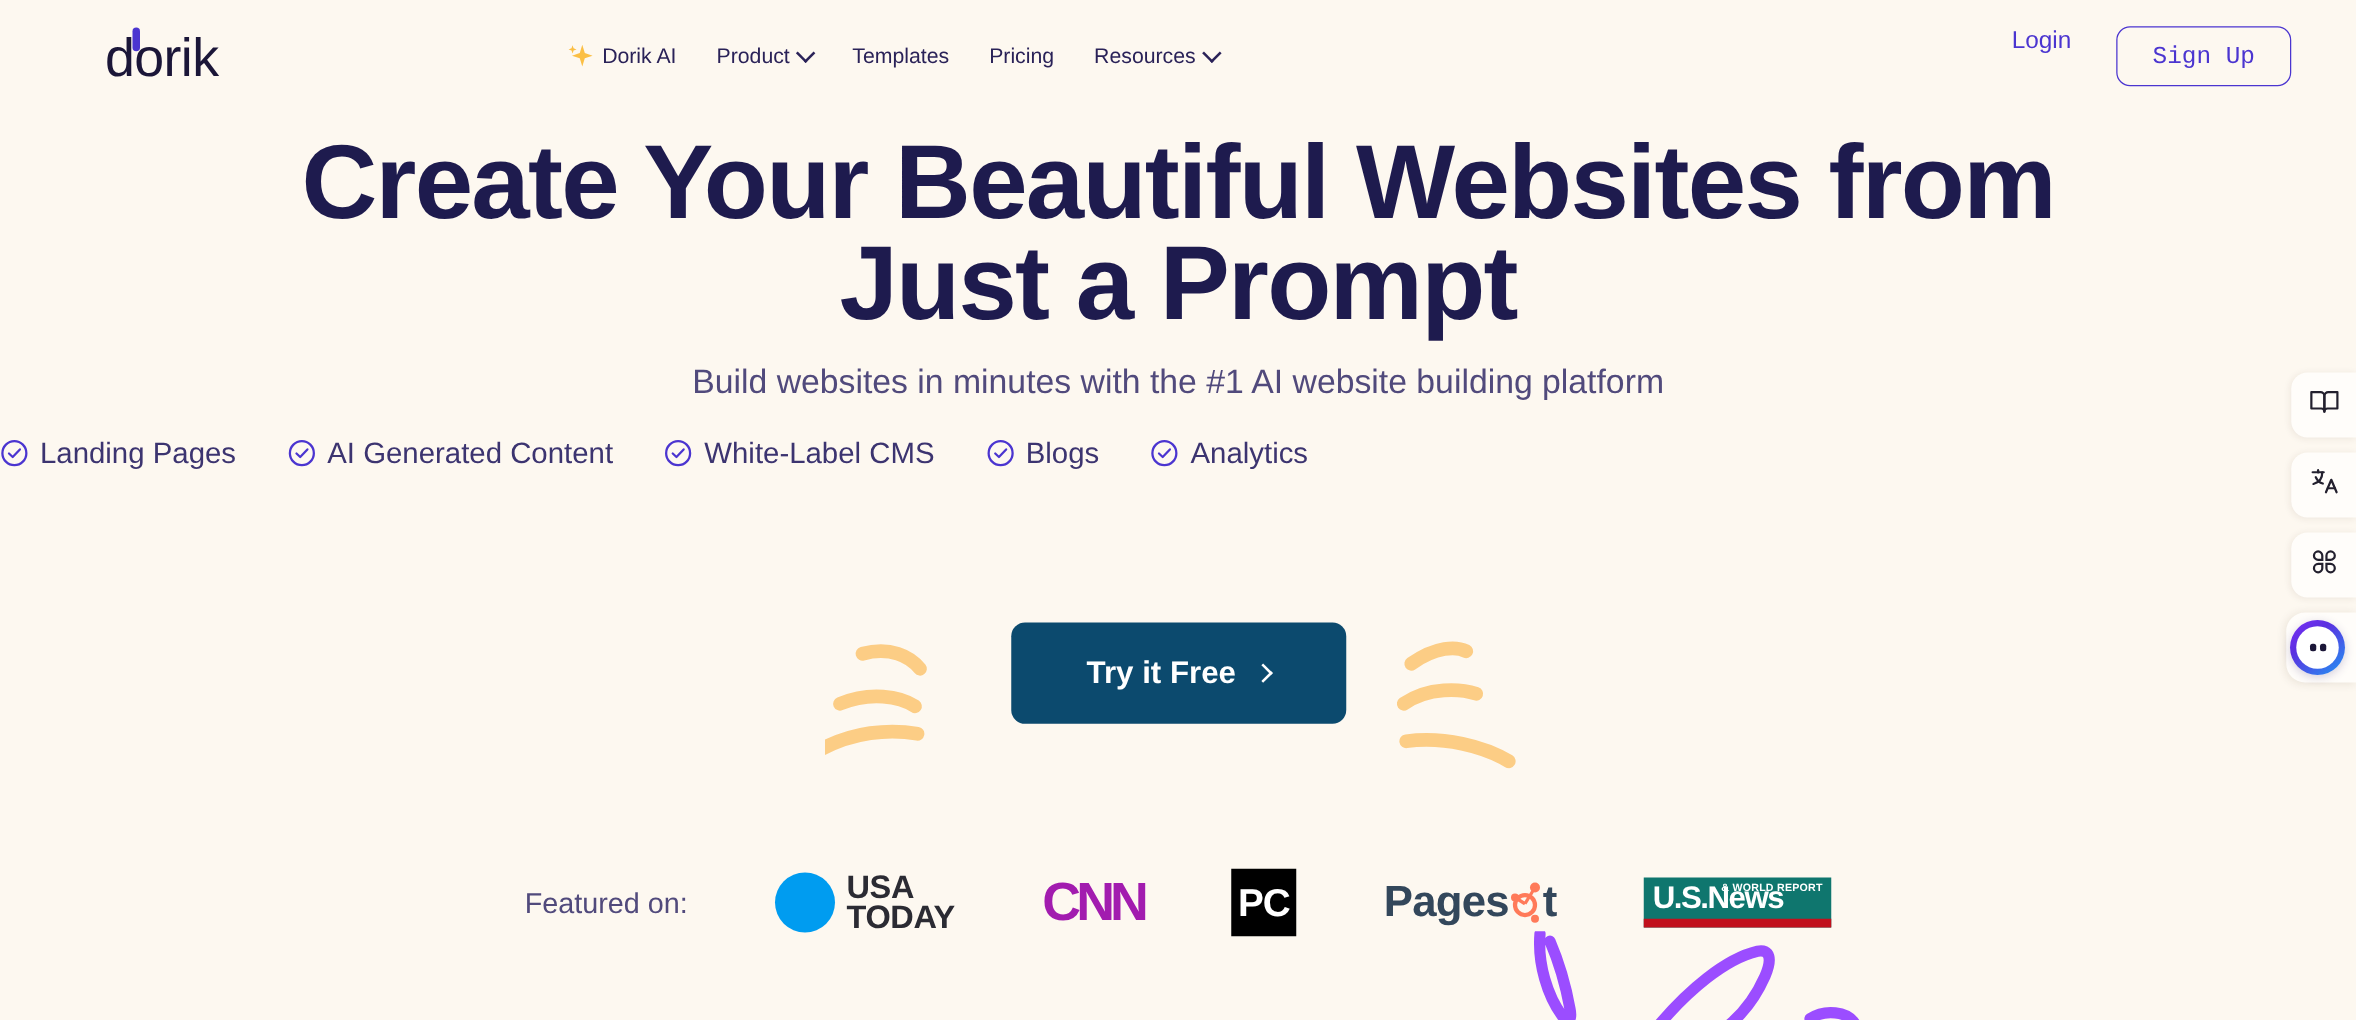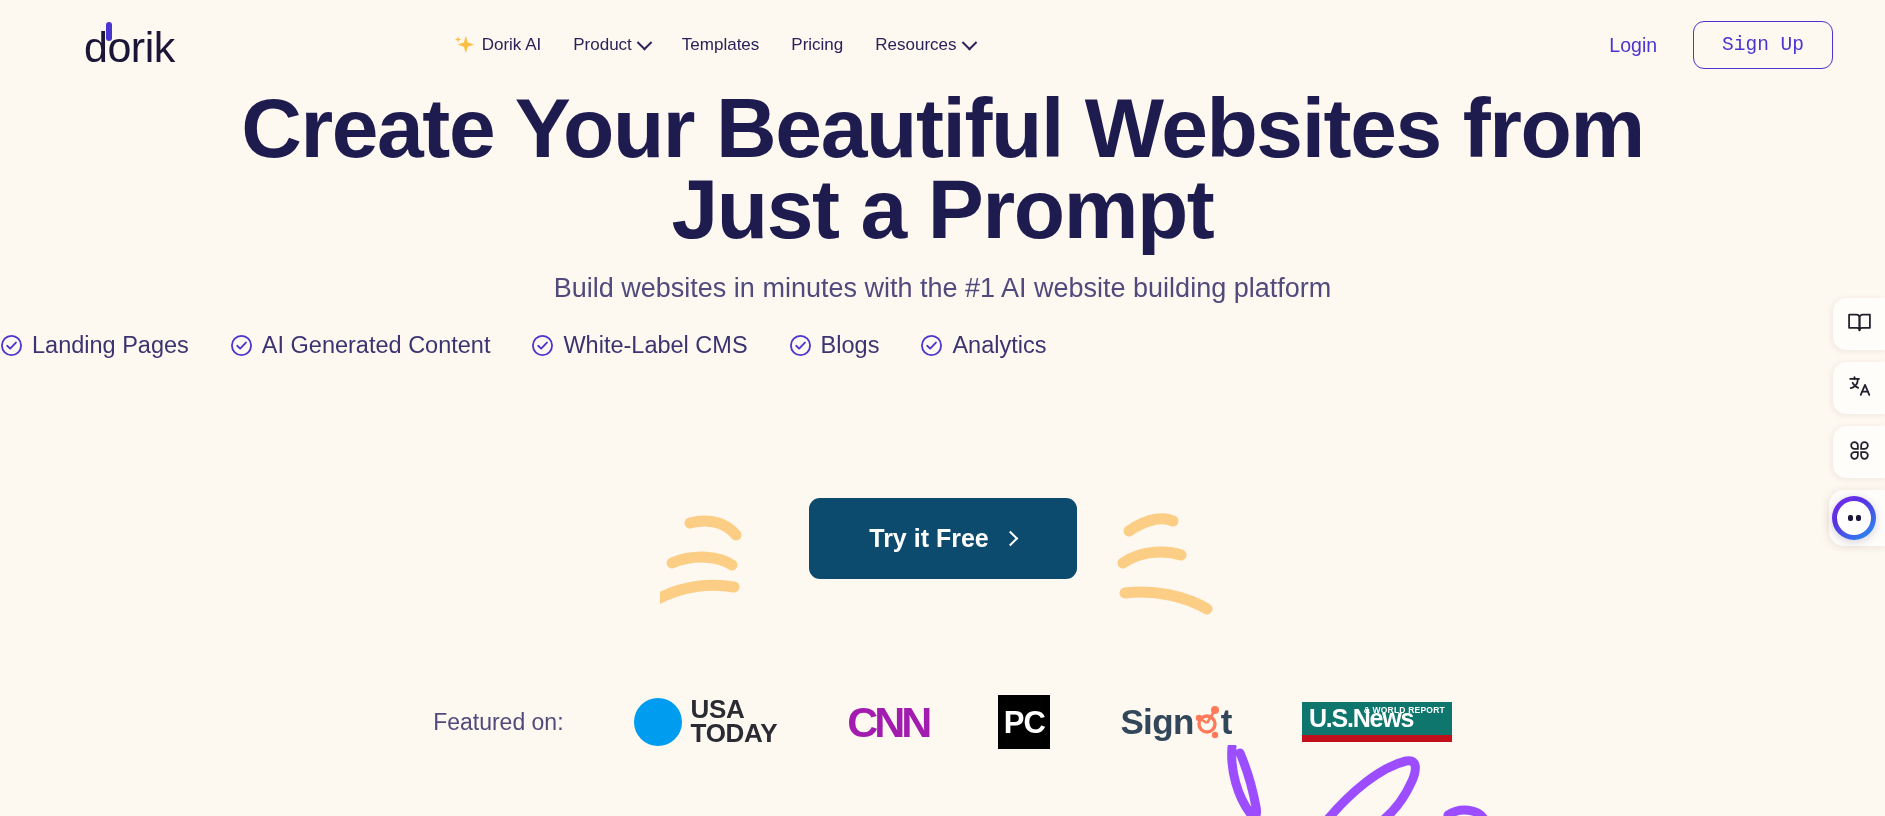--- a/index.html
+++ b/index.html
@@ -68,21 +68,21 @@
     display: inline-block;
     width: 11px; height: 11px;
     border-right: 2.3px solid #2a2258;
     border-bottom: 2.3px solid #2a2258;
     transform: rotate(45deg) translate(-2px,-2px);
   }
 
   .nav-right {
     margin-left: auto;
     display: flex;
-    align-items: center;
+    align-items: flex-start;
     gap: 36px;
   }
   .login-link {
     font-size: 19.5px;
     color: #4b35d0;
     cursor: pointer;
   }
   .signup-btn {
     font-size: 19.5px;
     color: #4b35d0;
@@ -102,20 +102,21 @@
     width: 1885px;
     text-align: center;
   }
   .hero-title {
     font-size: 84px;
     line-height: 0.97;
     font-weight: 800;
     color: #1e1b4e;
     letter-spacing: -1.4px;
     padding: 0 80px;
+    margin-top: 17px;
   }
   .hero-sub {
     margin-top: 22px;
     font-size: 27px;
     color: #514a7c;
     font-weight: 400;
   }
 
   .feature-row {
     margin-top: 28px;
@@ -425,21 +426,21 @@
     </div>
 
     <div class="logo-item gap-l">
       <div class="pcmag">
         <span>PC</span>
       </div>
     </div>
 
     <div class="logo-item gap-l">
       <div class="hubspot">
-        <span class="hs-text">Sign</span>
+        <span class="hs-text">Pages</span>
         <svg width="30" height="34" viewBox="0 0 30 34" style="margin:0 -2px 0 -1px;">
           <circle cx="22" cy="5" r="4" fill="#ff7a59"></circle>
           <circle cx="6" cy="13" r="3.2" fill="#ff7a59"></circle>
           <circle cx="22" cy="30" r="3.2" fill="#ff7a59"></circle>
           <line x1="22" y1="5" x2="14" y2="18" stroke="#ff7a59" stroke-width="2.6"></line>
           <line x1="6" y1="13" x2="14" y2="18" stroke="#ff7a59" stroke-width="2.6"></line>
           <circle cx="14" cy="19" r="8" fill="none" stroke="#ff7a59" stroke-width="3.4"></circle>
         </svg>
         <span class="hs-text">t</span>
       </div>

